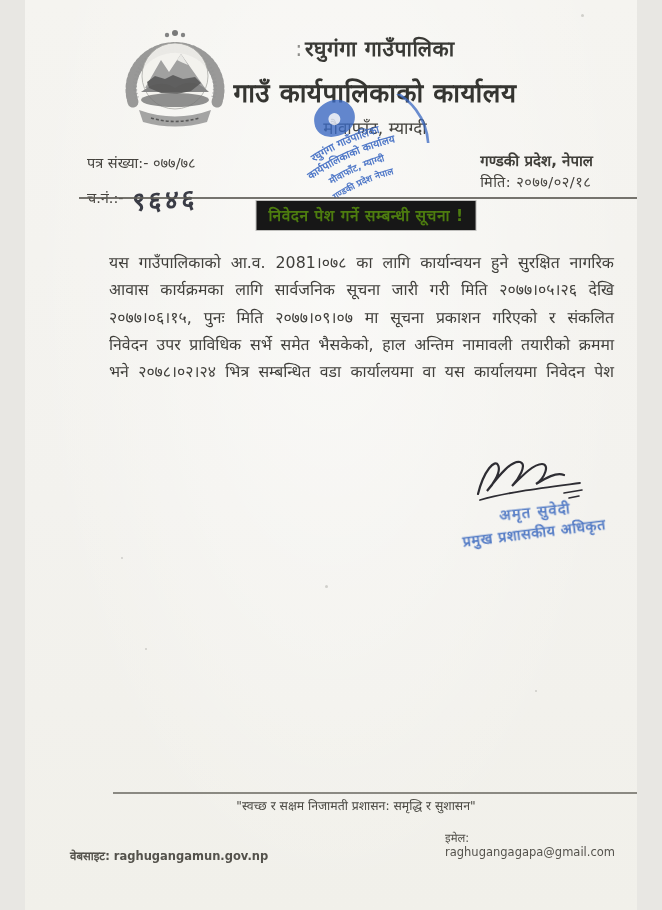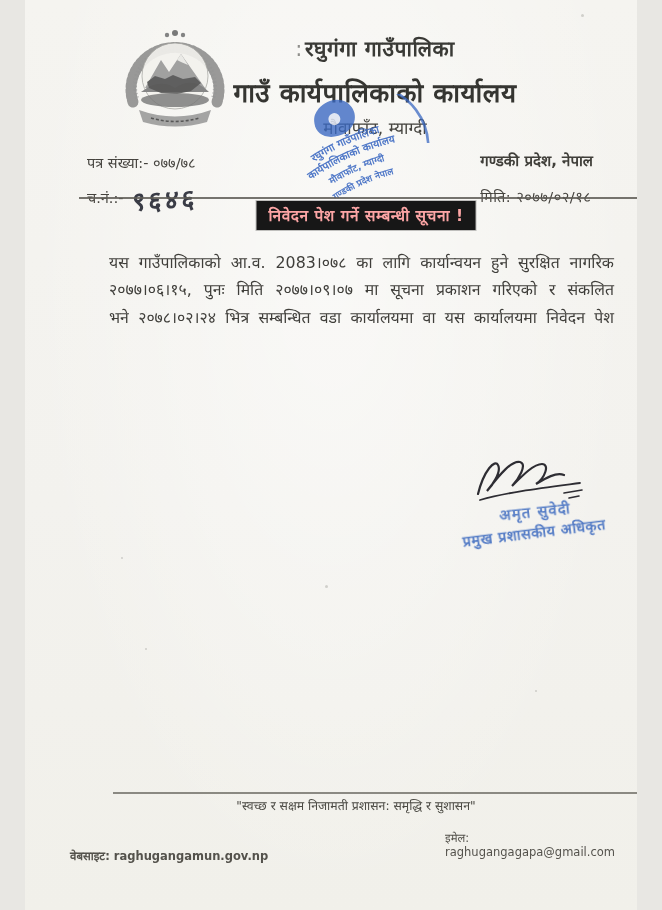--- a/index.html
+++ b/index.html
@@ -22,26 +22,26 @@
   .stamp-svg{left:236px;top:94px;width:175px;height:118px;opacity:.88;filter:blur(.3px);}
   
   .meta-left{left:62px;top:152px;font-size:14.5px;color:#45433e;}
   .meta-left .row2{margin-top:9px;}
   .refno-hand{
     display:inline-block;font-size:26px;font-weight:bold;color:#3a3c46;
     transform:rotate(-3deg) skewX(-7deg);letter-spacing:3px;margin-left:8px;vertical-align:-6px;
   }
   .meta-right{right:44px;top:150px;text-align:left;}
   .province{font-size:15px;font-weight:bold;color:#403f3a;}
-  .date-row{font-size:14.5px;color:#45433e;margin-top:16px;letter-spacing:.5px;}
+  .date-row{font-size:14.5px;color:#45433e;margin-top:1px;letter-spacing:.5px;}
   .meta-rule{left:54px;top:197px;width:584px;height:2px;background:#5e5c56;opacity:.85;}
   
   .subject{
     left:341px;top:201px;transform:translateX(-50%);
-    background:#171717;color:#fca5a5;font-size:15.5px;font-weight:bold;
+    background:#171717;color:#4d7c0f;font-size:15.5px;font-weight:bold;
     padding:3px 12px 4px;letter-spacing:.5px;white-space:nowrap;
     box-shadow:0 0 0 1px rgba(23,23,23,.25);
   }
   
   .body-text{left:84px;top:249px;width:505px;}
   .bline{
     font-size:15.8px;line-height:27.3px;color:#3f3e3a;word-spacing:2px;
     text-align:justify;text-align-last:justify;white-space:normal;
   }
   .bline.last{text-align-last:left;}
@@ -126,22 +126,24 @@
       <span>मिति:</span>
       <span>२०७७/०२/१८</span>
     </div>
   </div>
 
   <div class="abs meta-rule"></div>
 
   <div class="abs subject">निवेदन पेश गर्ने सम्बन्धी सूचना !</div>
 
   <div class="abs body-text">
-    <div class="bline">यस गाउँपालिकाको आ.व. 2083।०७८ का लागि कार्यान्वयन हुने सुरक्षित नागरिक</div>
+    <div class="bline">यस गाउँपालिकाको आ.व. 2081।०७८ का लागि कार्यान्वयन हुने सुरक्षित नागरिक</div>
+    <div class="bline">आवास कार्यक्रमका लागि सार्वजनिक सूचना जारी गरी मिति २०७७।०५।२६ देखि</div>
     <div class="bline">२०७७।०६।१५, पुनः मिति २०७७।०९।०७ मा सूचना प्रकाशन गरिएको र संकलित</div>
+    <div class="bline">निवेदन उपर प्राविधिक सर्भे समेत भैसकेको, हाल अन्तिम नामावली तयारीको क्रममा</div>
     <div class="bline">भने २०७८।०२।२४ भित्र सम्बन्धित वडा कार्यालयमा वा यस कार्यालयमा निवेदन पेश</div>
   </div>
 
   <svg class="abs sig-svg" viewBox="0 0 122 62">
     <path d="M10,42 C16,18 27,7 30,13 C34,20 23,35 19,39 C32,22 44,8 52,10 C60,12 50,28 44,34 C56,22 66,12 74,12 C82,12 77,26 68,32 C78,26 88,20 96,23" stroke="#2e2d33" stroke-width="2.2" fill="none" stroke-linecap="round"></path>
     <path d="M12,48 C40,40 74,36 112,31" stroke="#2e2d33" stroke-width="1.8" fill="none" stroke-linecap="round"></path>
     <path d="M96,41 l18,-3 M101,46 l10,-2" stroke="#2e2d33" stroke-width="1.6" fill="none" stroke-linecap="round"></path>
   </svg>
   <div class="abs sig-name">अमृत सुवेदी</div>
   <div class="abs sig-title">प्रमुख प्रशासकीय अधिकृत</div>

